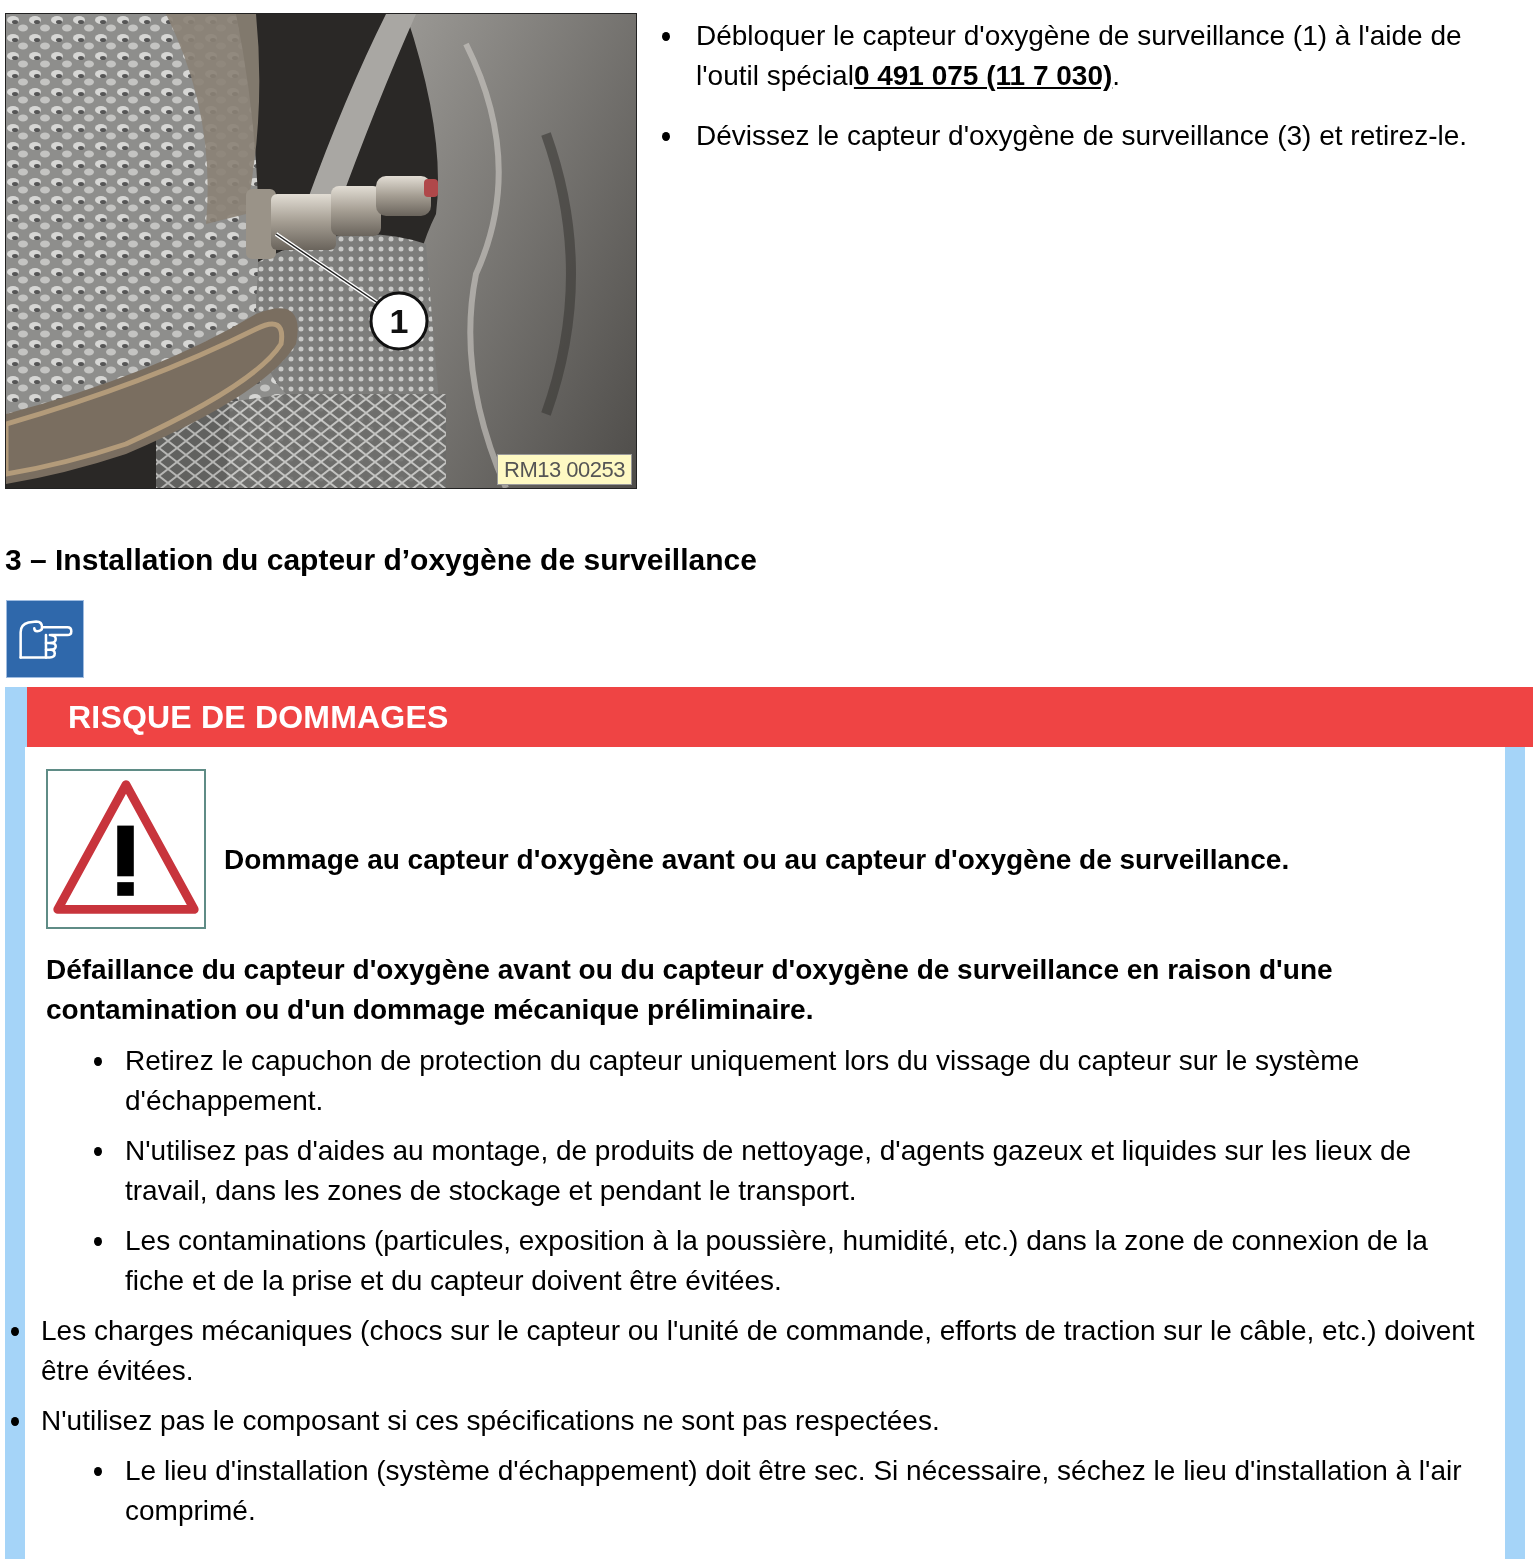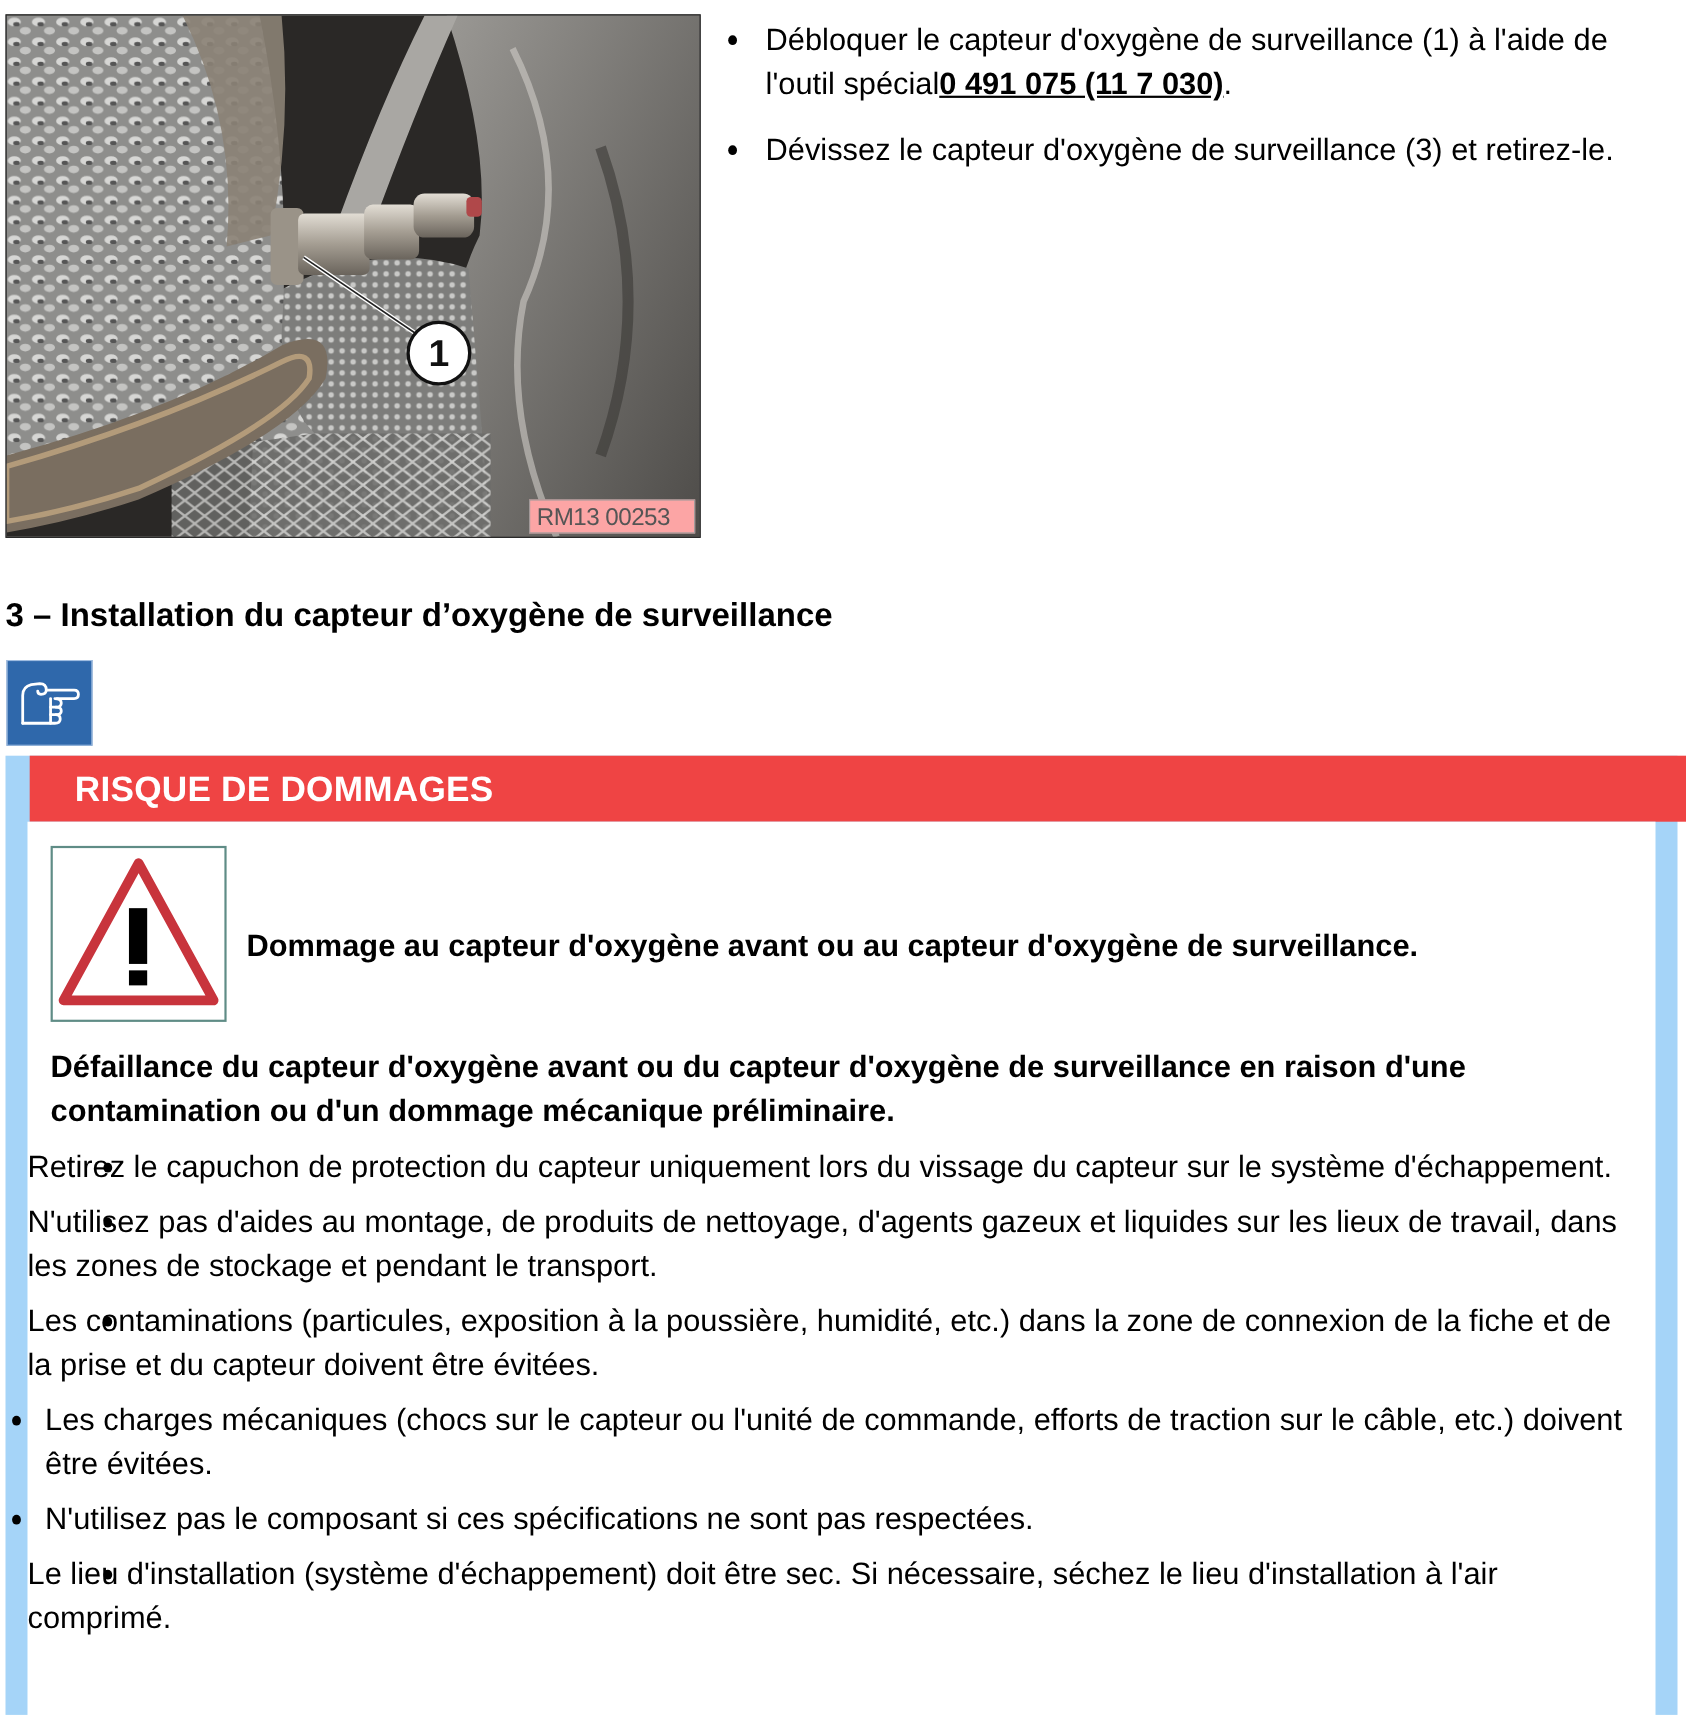--- a/index.html
+++ b/index.html
@@ -25,25 +25,25 @@
       height: 474px;
       border: 1px solid #222;
       overflow: hidden;
       background: #6d6d6b;
     }
     .photo svg { display: block; width: 100%; height: 100%; }
     .photo-ref {
       position: absolute;
       right: 4px;
       bottom: 3px;
-      background: #fca5a5;
+      background: #fef9c3;
       color: #555;
       font-size: 22px;
       letter-spacing: -0.5px;
-      padding: 1px 22px 0 6px;
+      padding: 1px 6px 0 6px;
       border: 1px solid #999;
       line-height: 28px;
     }
 
     
     .steps {
       position: absolute;
       left: 660px;
       top: 16px;
       width: 840px;
@@ -176,20 +176,21 @@
       padding: 0;
       list-style: none;
     }
     .measures li {
       position: relative;
       font-size: 28px;
       line-height: 40px;
       margin-bottom: 10px;
     }
     .measures li.lvl2 {
+      padding-left: 100px;
       padding-right: 20px;
     }
     .measures li.lvl1 {
       padding-left: 16px;
       padding-right: 20px;
     }
     .measures li::before {
       content: "";
       position: absolute;
       top: 16px;

